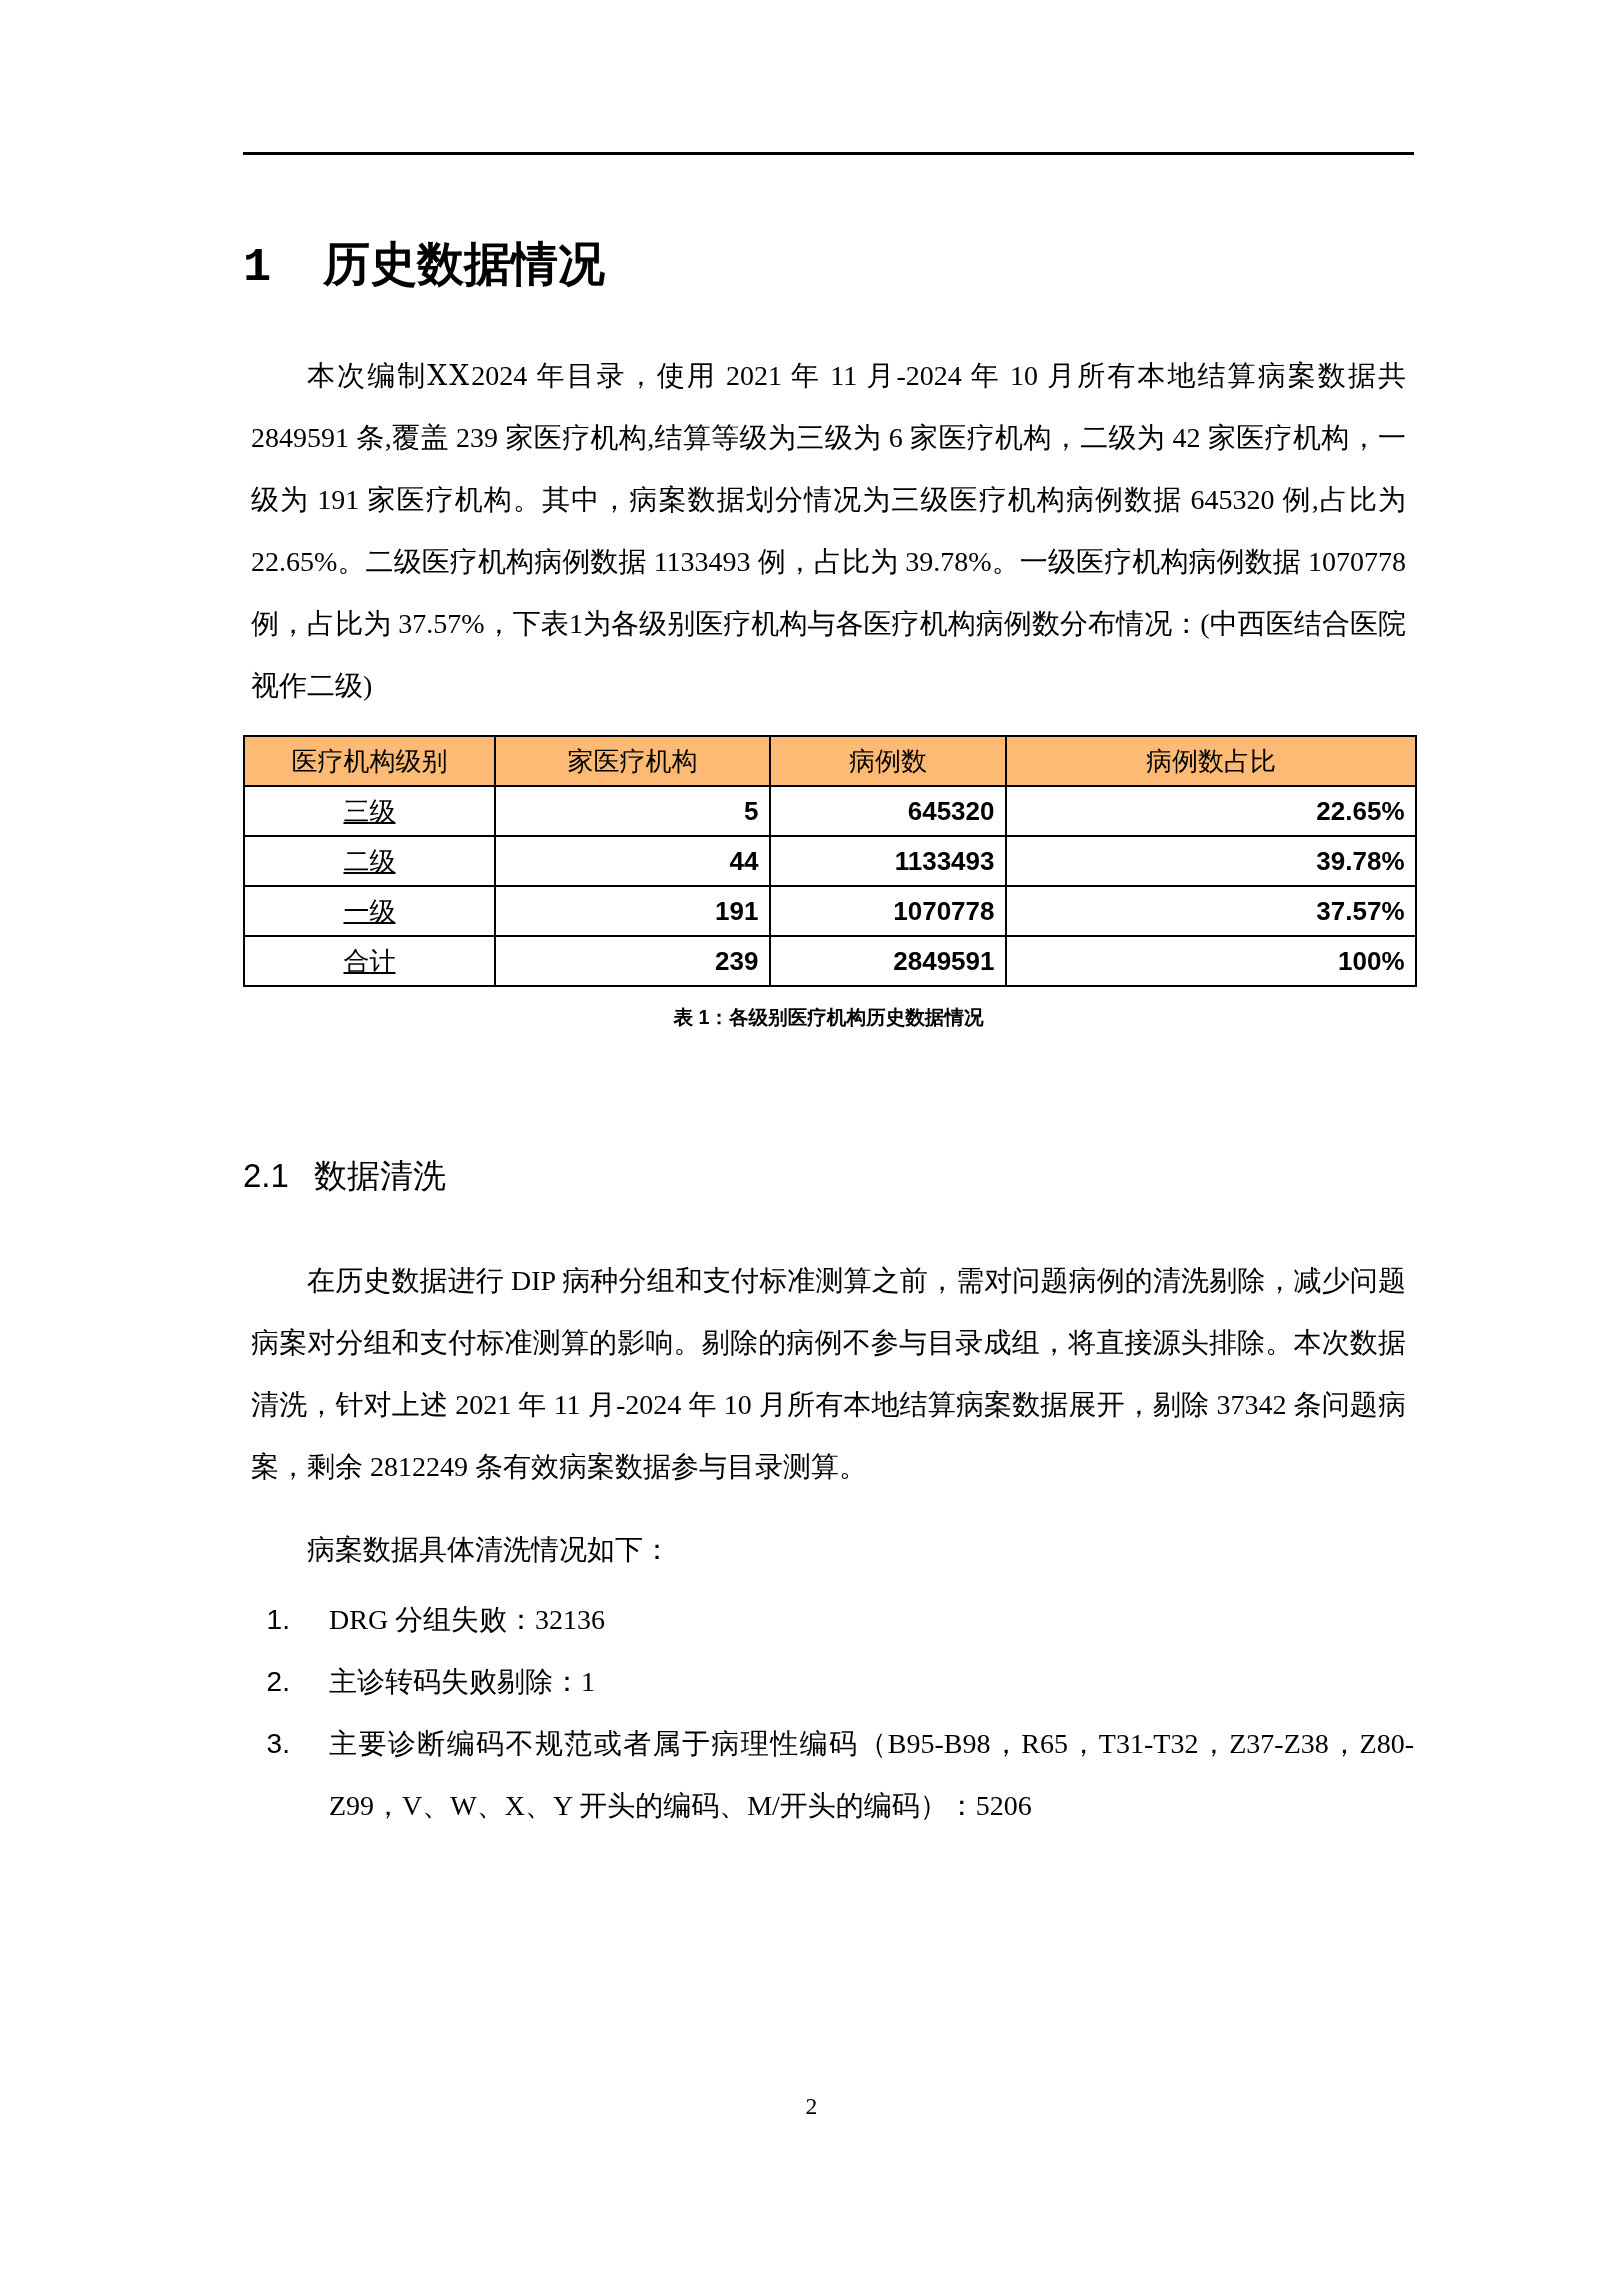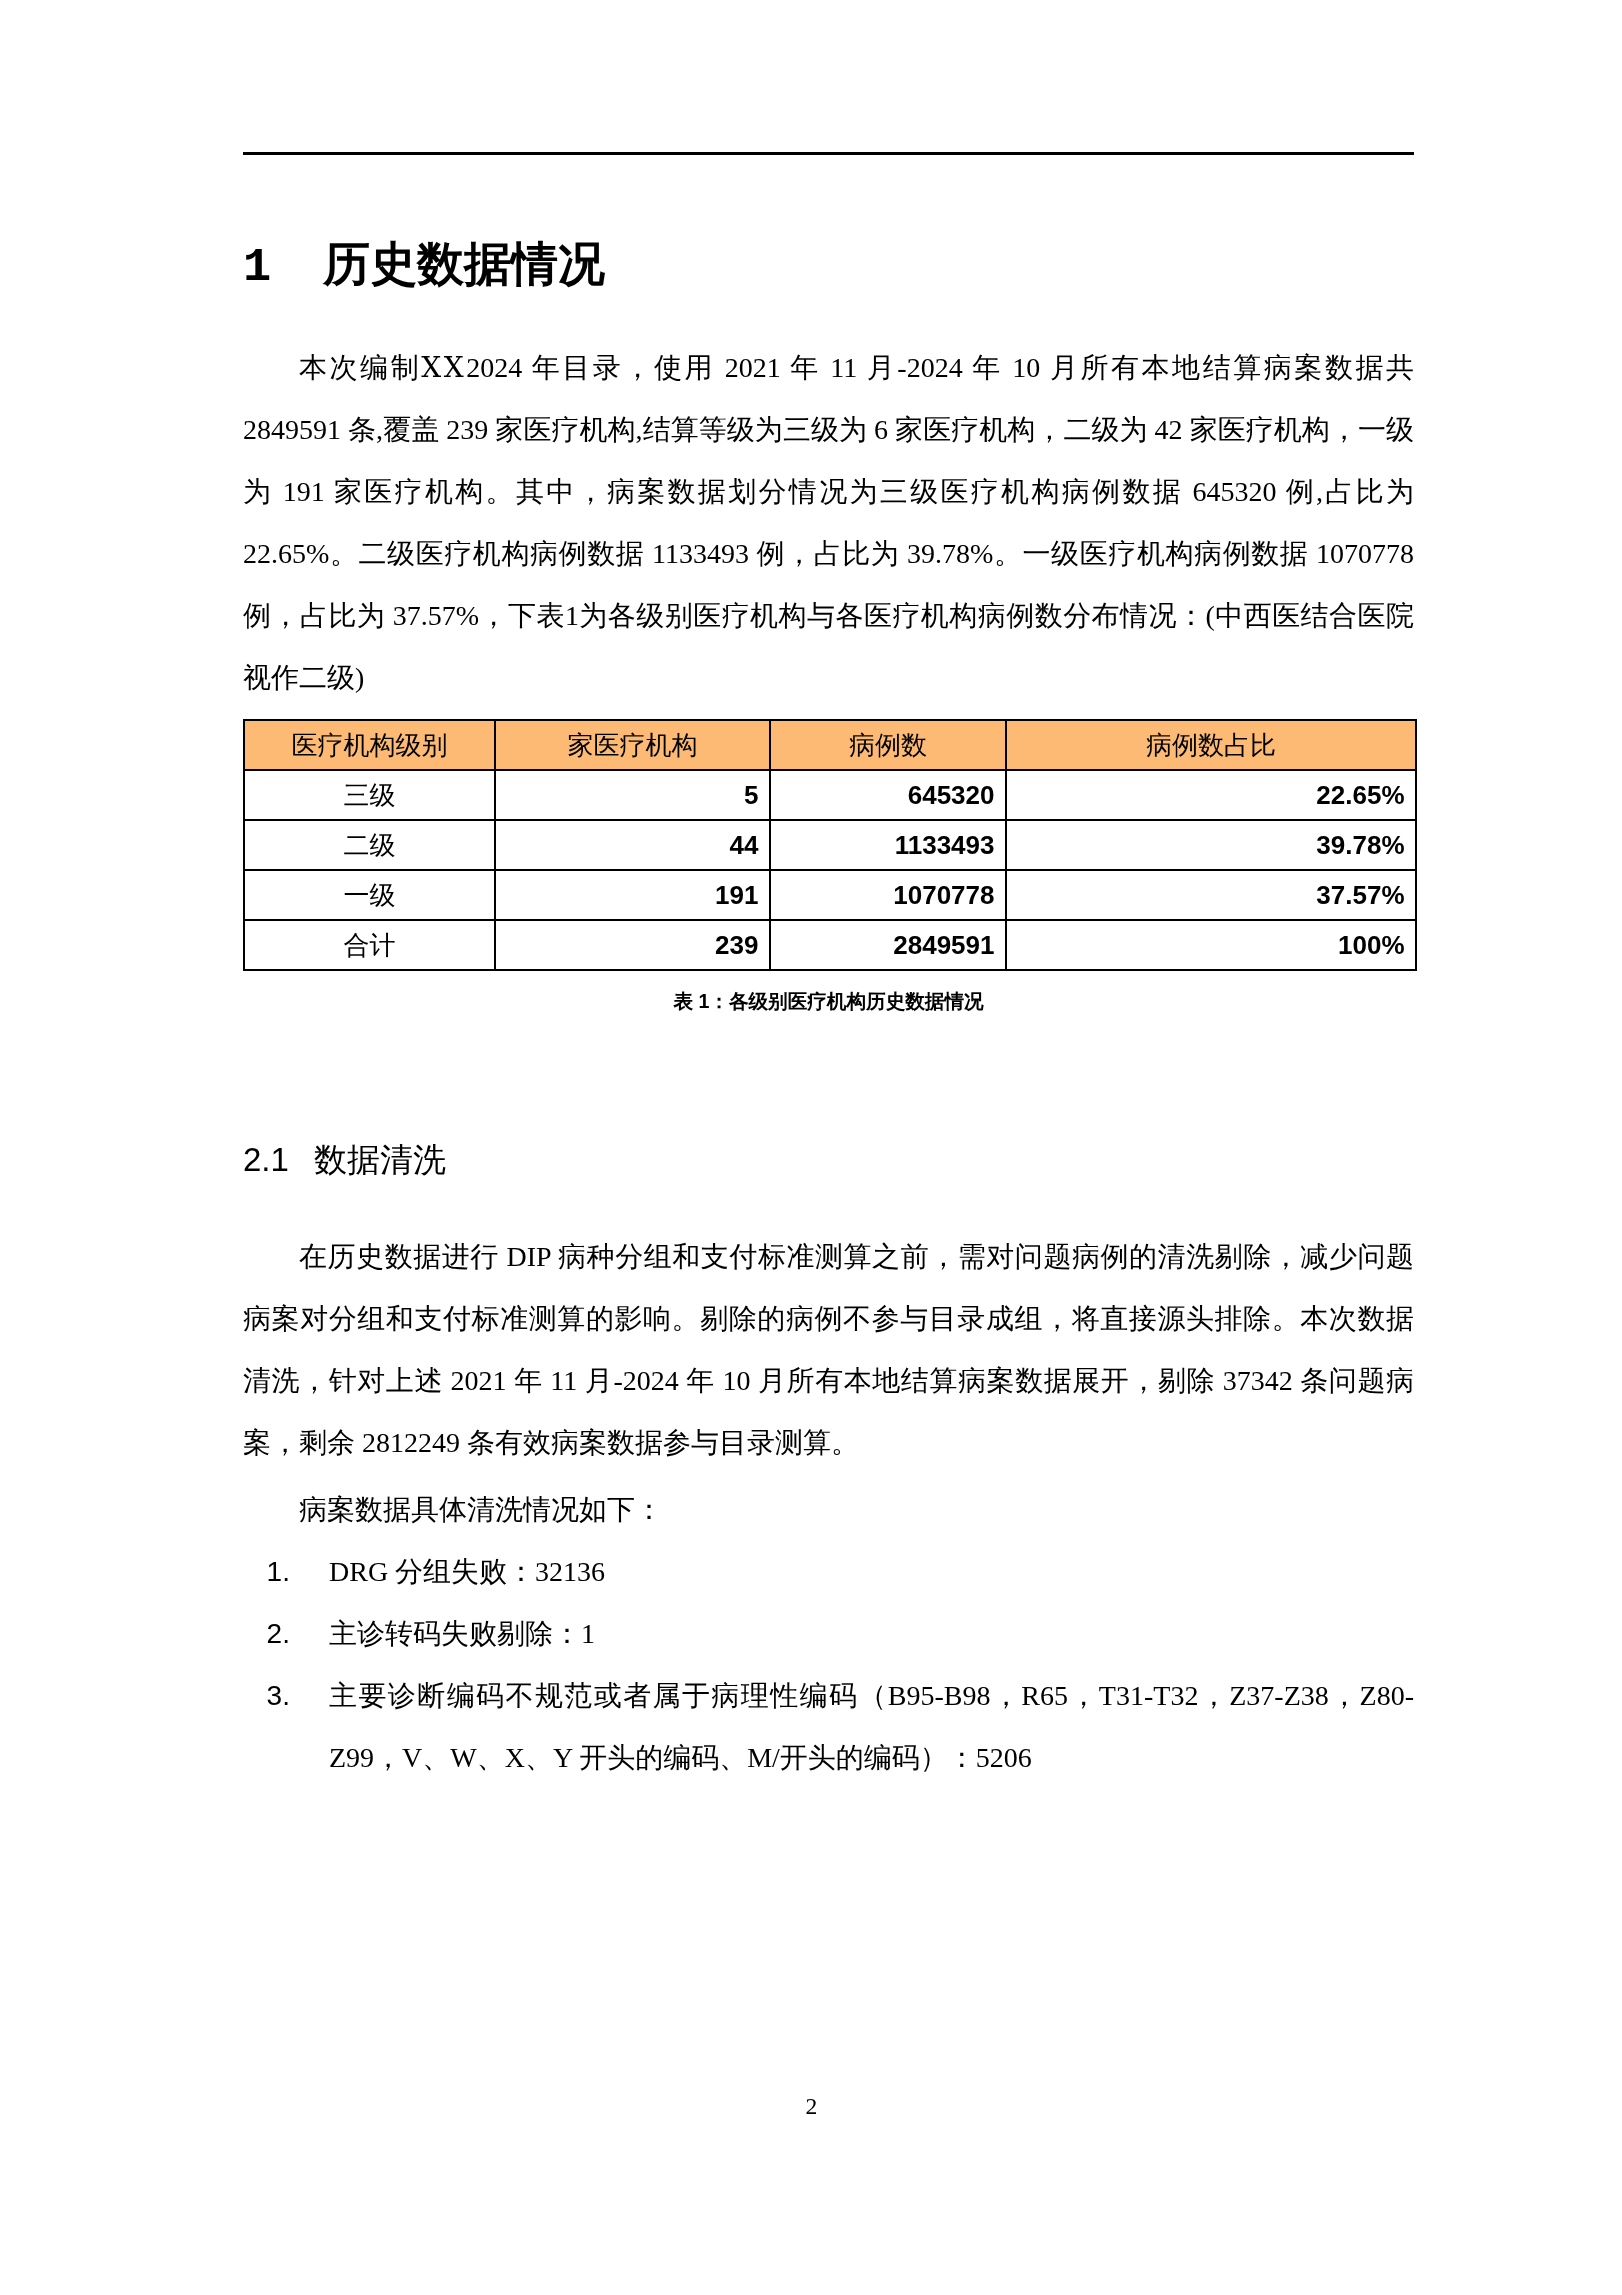--- a/index.html
+++ b/index.html
@@ -66,21 +66,21 @@
     line-height: 1.15;
     margin: 0;
     padding: 0;
   }
   h3.doc-h3 .num { display: inline-block; min-width: 71px; }
 
   
   p.body-par {
     font-size: 28px;
     line-height: 62px;
-    margin: 0;
+    margin: 8px;
     padding: 0;
     text-align: justify;
     text-justify: inter-ideograph;
     text-indent: 56px;
   }
 
   
   table.data-table {
     border-collapse: collapse;
     width: 1171px;
@@ -103,20 +103,21 @@
   }
   table.data-table thead th {
     background: #fdba74;
     text-align: center;
     font-weight: normal;
     height: 47px;
   }
   table.data-table td.lvl {
     text-align: center;
     font-weight: normal;
+    text-decoration: underline;
   }
   table.data-table td.num-cell {
     text-align: right;
   }
 
   .table-caption {
     font-family: "Liberation Sans", "DejaVu Sans", sans-serif;
     font-size: 19.6px;
     font-weight: bold;
     text-align: center;

